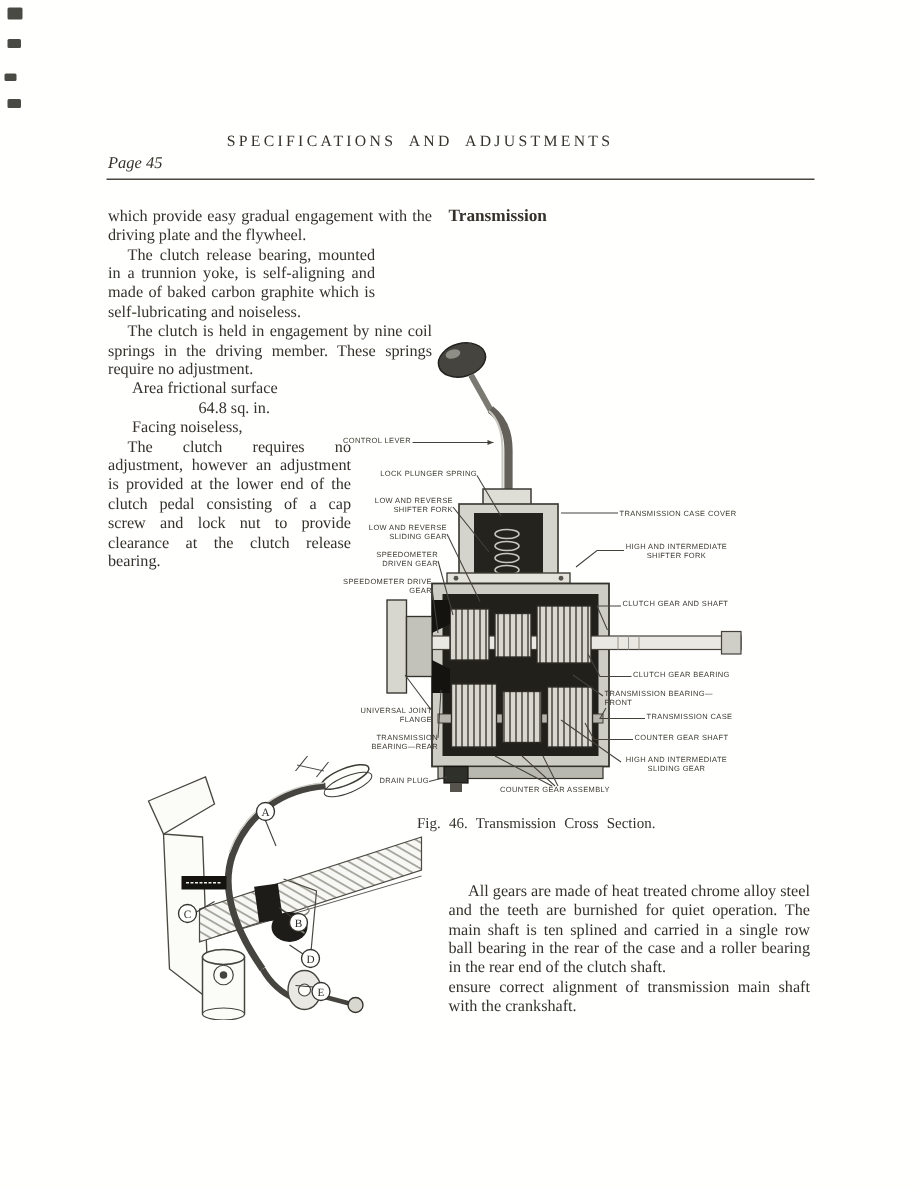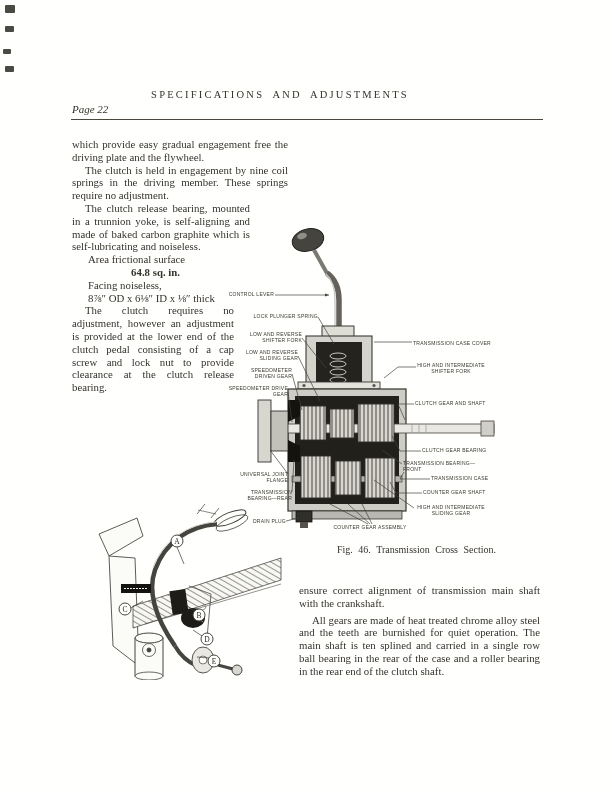--- a/index.html
+++ b/index.html
@@ -12,24 +12,24 @@
   #hdr-rule{position:absolute;left:71px;top:119px;width:472px;border-top:1.2px solid #4a463e;}
   
   .col{position:absolute;}
   #left-col{left:72px;top:138px;width:216px;}
   #right-col{left:299px;top:138px;width:241px;}
   .body-p{font-size:10.8px;line-height:12.8px;text-align:justify;margin:0;}
   .ind{text-indent:13px;}
   .w178{width:178px;}
   .w162{width:162px;}
   .blk{display:block;margin-left:16px;}
-  .val-right{display:block;text-align:right;padding-right:70px;font-weight:bold;}
+  .val-right{display:block;text-align:right;padding-right:70px;}
   .heading{font-size:11.5px;font-weight:bold;margin:0 0 4px 0;}
   
-  .caption{position:absolute;font-size:10px;word-spacing:3px;text-align:right;color:#35322b;}
+  .caption{position:absolute;font-size:10px;word-spacing:3px;text-align:left;color:#35322b;}
   #fig45-caption{left:72px;top:682px;width:205px;}
   #fig46-caption{left:278px;top:544px;width:218px;}
   
   .fig-label{position:absolute;font-family:"Liberation Sans",sans-serif;font-size:5px;
              line-height:6px;letter-spacing:.25px;color:#3b382f;}
   .lr{text-align:right;}
   .lc{text-align:center;}
   
   .scan-mark{position:absolute;background:#4a4a44;border-radius:1px;}
   svg{position:absolute;}
@@ -37,45 +37,45 @@
 </head>
 <body>
 
 <div id="page">
 
   <div class="scan-mark" style="left:5px;top:5px;width:10px;height:8px;"></div>
   <div class="scan-mark" style="left:5px;top:26px;width:9px;height:6px;"></div>
   <div class="scan-mark" style="left:3px;top:49px;width:8px;height:5px;"></div>
   <div class="scan-mark" style="left:5px;top:66px;width:9px;height:6px;"></div>
 
-  <div id="hdr-num">Page 22</div>
+  <div id="hdr-num">Page 45</div>
   <div id="hdr-title">SPECIFICATIONS AND ADJUSTMENTS</div>
   <div id="hdr-rule"></div>
 
   <div id="left-col" class="col">
-    <p class="body-p">which provide easy gradual engagement free the driving plate and the flywheel.</p>
+    <p class="body-p">which provide easy gradual engagement with the driving plate and the flywheel.</p>
+    <p class="body-p ind w178">The clutch release bearing, mounted in a trunnion yoke, is self-aligning and made of baked carbon graphite which is self-lubricating and noiseless.</p>
     <p class="body-p ind">The clutch is held in engagement by nine coil springs in the driving member. These springs require no adjustment.</p>
-    <p class="body-p ind w178">The clutch release bearing, mounted in a trunnion yoke, is self-aligning and made of baked carbon graphite which is self-lubricating and noiseless.</p>
     <p class="body-p w178">
         <span class="blk">Area frictional surface</span>
         <span class="val-right">64.8 sq. in.</span>
       </p>
     <p class="body-p w178">
         <span class="blk">Facing noiseless,</span>
-        <span class="blk">8⅞″ OD x 6⅛″ ID x ⅛″ thick</span>
       </p>
     <p class="body-p ind w162">The clutch requires no adjustment, however an adjustment is provided at the lower end of the clutch pedal consisting of a cap screw and lock nut to provide clearance at the clutch release bearing.</p>
   </div>
 
   <div id="right-col" class="col">
+    <p class="heading">Transmission</p>
   </div>
 
   <div class="col" style="left:299px;top:584px;width:241px;">
+    <p class="body-p ind" style="margin-top:4px;">All gears are made of heat treated chrome alloy steel and the teeth are burnished for quiet operation. The main shaft is ten splined and carried in a single row ball bearing in the rear of the case and a roller bearing in the rear end of the clutch shaft.</p>
     <p class="body-p">ensure correct alignment of transmission main shaft with the crankshaft.</p>
-    <p class="body-p ind" style="margin-top:4px;">All gears are made of heat treated chrome alloy steel and the teeth are burnished for quiet operation. The main shaft is ten splined and carried in a single row ball bearing in the rear of the case and a roller bearing in the rear end of the clutch shaft.</p>
   </div>
 
   <svg style="left:230px;top:218px;" width="318" height="325" viewBox="0 0 318 325">
     <defs>
       <pattern id="gstripe" width="4" height="4" patternUnits="userSpaceOnUse">
         <rect width="4" height="4" fill="#d8d7d0"></rect>
         <line x1="2" y1="0" x2="2" y2="4" stroke="#55534c" stroke-width="1.1"></line>
       </pattern>
     </defs>
 

